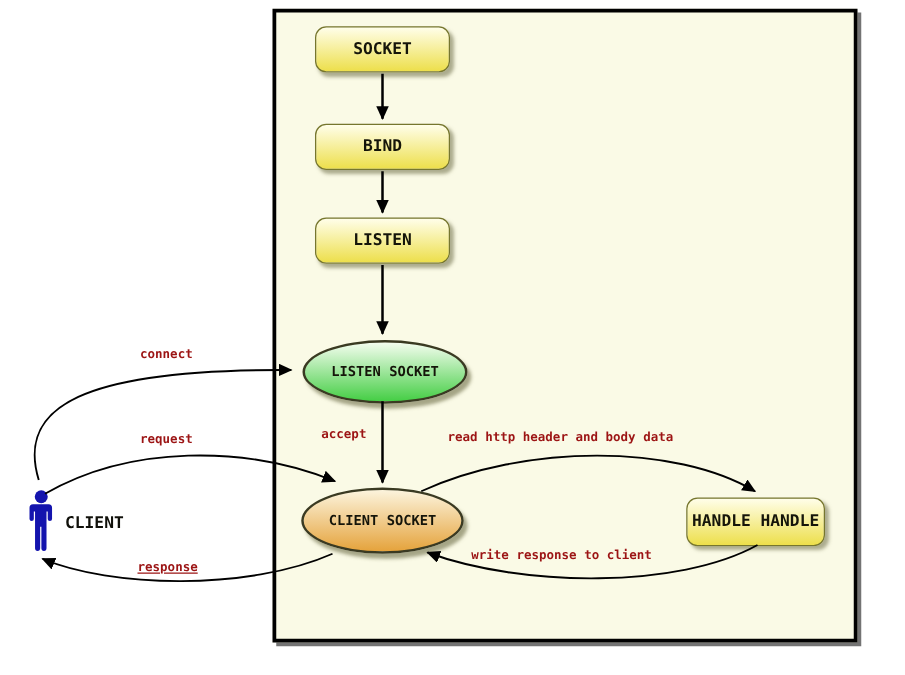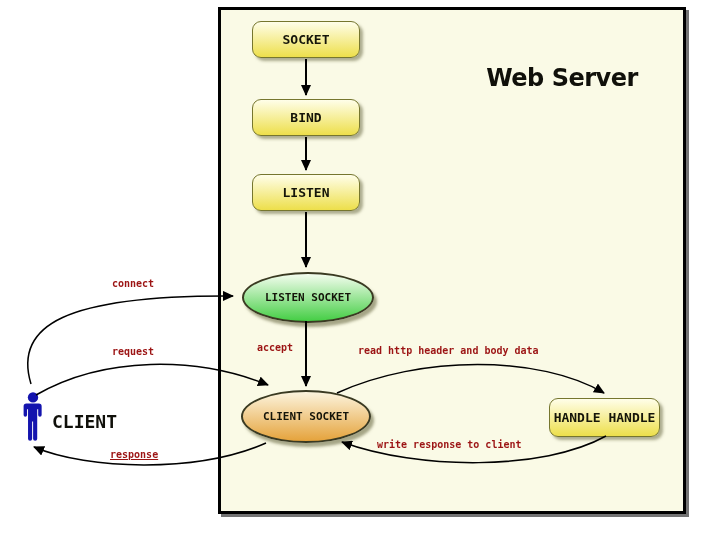--- a/index.html
+++ b/index.html
@@ -47,37 +47,36 @@
     position:absolute;font-size:10px;line-height:16px;font-weight:600;
     color:var(--c-edge_label);white-space:nowrap;
   }
   #lbl-connect{left:112px;top:276px;}
   #lbl-request{left:112px;top:344px;}
   #lbl-response{left:110px;top:447px;text-decoration:underline;}
   #lbl-accept{left:257px;top:340px;}
   #lbl-read{left:358px;top:343px;}
   #lbl-write{left:377px;top:437px;}
   .actor-label{
-    position:absolute;left:52px;top:411px;font-weight:bold;font-size:18px;color:#10100a;
+    position:absolute;left:52px;top:411px;font-weight:bold;font-size:13px;color:#10100a;
   }
   .actor-icon{position:absolute;left:22px;top:392px;}
   .actor-icon path,.actor-icon circle,.actor-icon rect{fill:var(--c-actor_blue);}
   .arrows{position:absolute;left:0;top:0;pointer-events:none;}
   .arrows path.edge{fill:none;stroke:var(--c-arrow);}
   .arrows .thick{stroke-width:2px;}
   .arrows .thin{stroke-width:1.5px;}
   #ah path{fill:var(--c-arrow);}
 </style>
 </head>
 <body>
 
 <div class="stage">
 
   <div class="server-box"></div>
-  <div class="server-title">Web Server</div>
 
   <div class="rect-node" id="node-socket">SOCKET</div>
   <div class="rect-node" id="node-listen">LISTEN</div>
   <div class="rect-node" id="node-bind">BIND</div>
 
   <div class="ellipse-node" id="node-listen-socket">LISTEN SOCKET</div>
   <div class="ellipse-node" id="node-client-socket">CLIENT SOCKET</div>
 
   <div class="rect-node" id="node-handle">HANDLE HANDLE</div>
 

